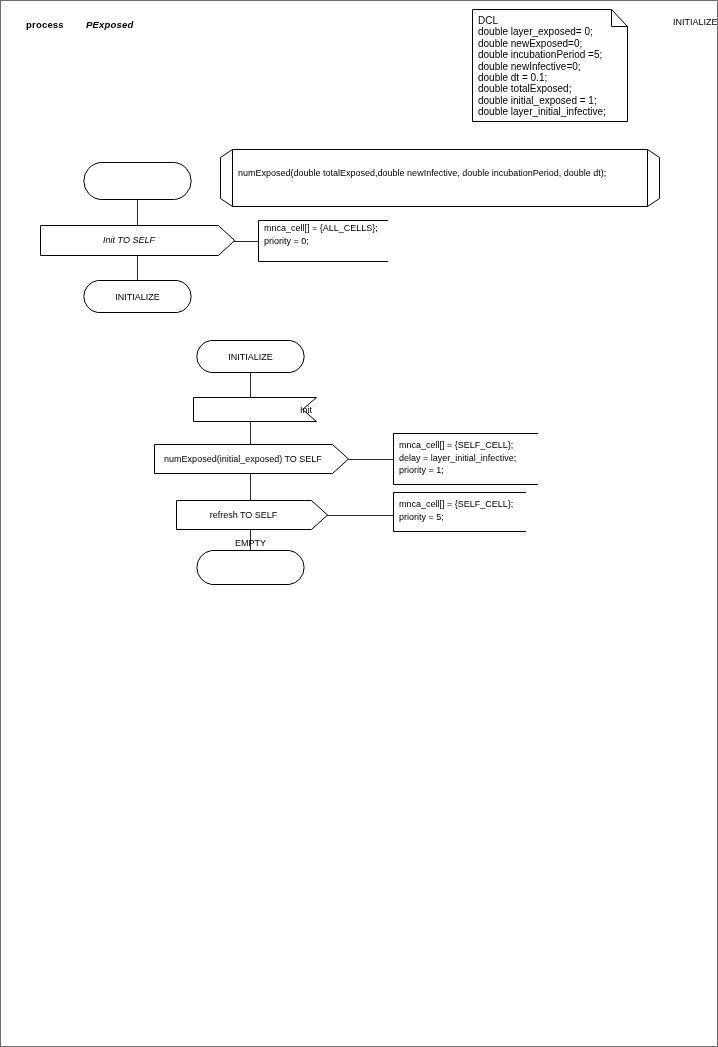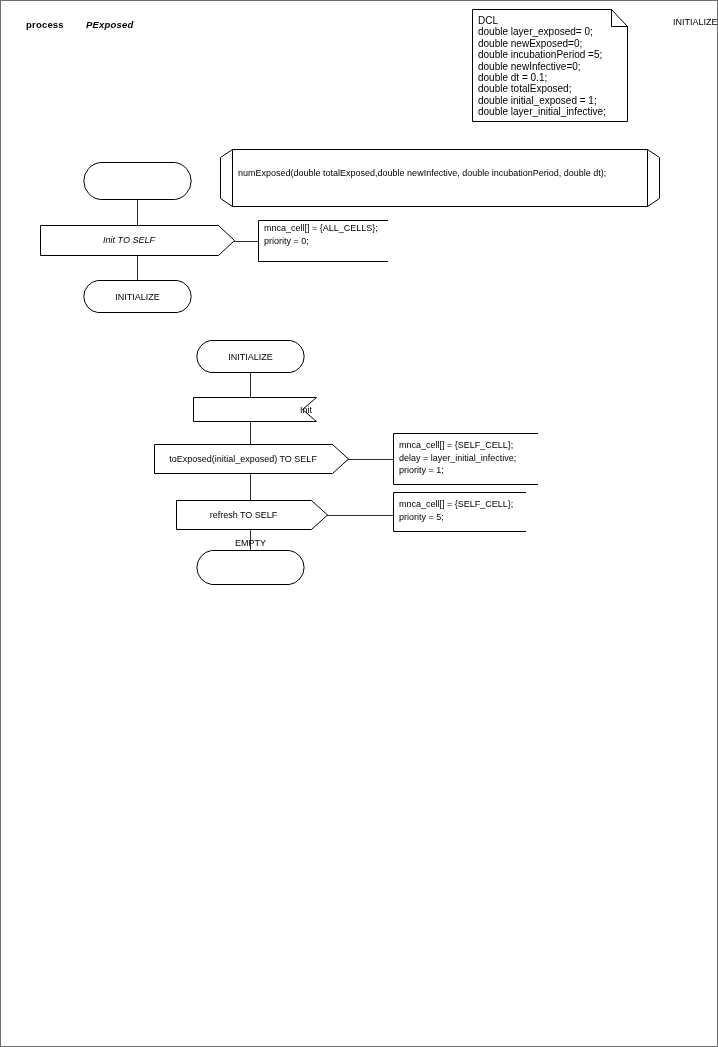--- a/index.html
+++ b/index.html
@@ -177,21 +177,21 @@
   </div>
   <div class="lbl center" style="left:192px; top:403px; width:130px;margin-left:48px;">Init</div>
 
   <div class="conn v" style="left:249px; top:421px; height:22px;"></div>
 
   <div class="shape" style="left:153px; top:443px;">
     <svg width="195" height="30" viewBox="0 0 195 30">
       <path d="M0.5,0.5 L178.5,0.5 L194.5,15 L178.5,29.5 L0.5,29.5 Z"></path>
     </svg>
   </div>
-  <div class="lbl center" style="left:153px; top:452px; width:178px;">toExposed(initial_exposed) TO SELF</div>
+  <div class="lbl center" style="left:153px; top:452px; width:178px;">numExposed(initial_exposed) TO SELF</div>
 
   <div class="conn h" style="left:347px; top:458px; width:46px;"></div>
 
   <div class="shape" style="left:392px; top:432px;">
     <svg width="145" height="52" viewBox="0 0 145 52">
       <polyline class="noFill" points="145,0.5 0.5,0.5 0.5,51.5 145,51.5"></polyline>
     </svg>
   </div>
   <div class="lbl" style="left:398px; top:438px;">mnca_cell[] = {SELF_CELL};
 delay = layer_initial_infective;

